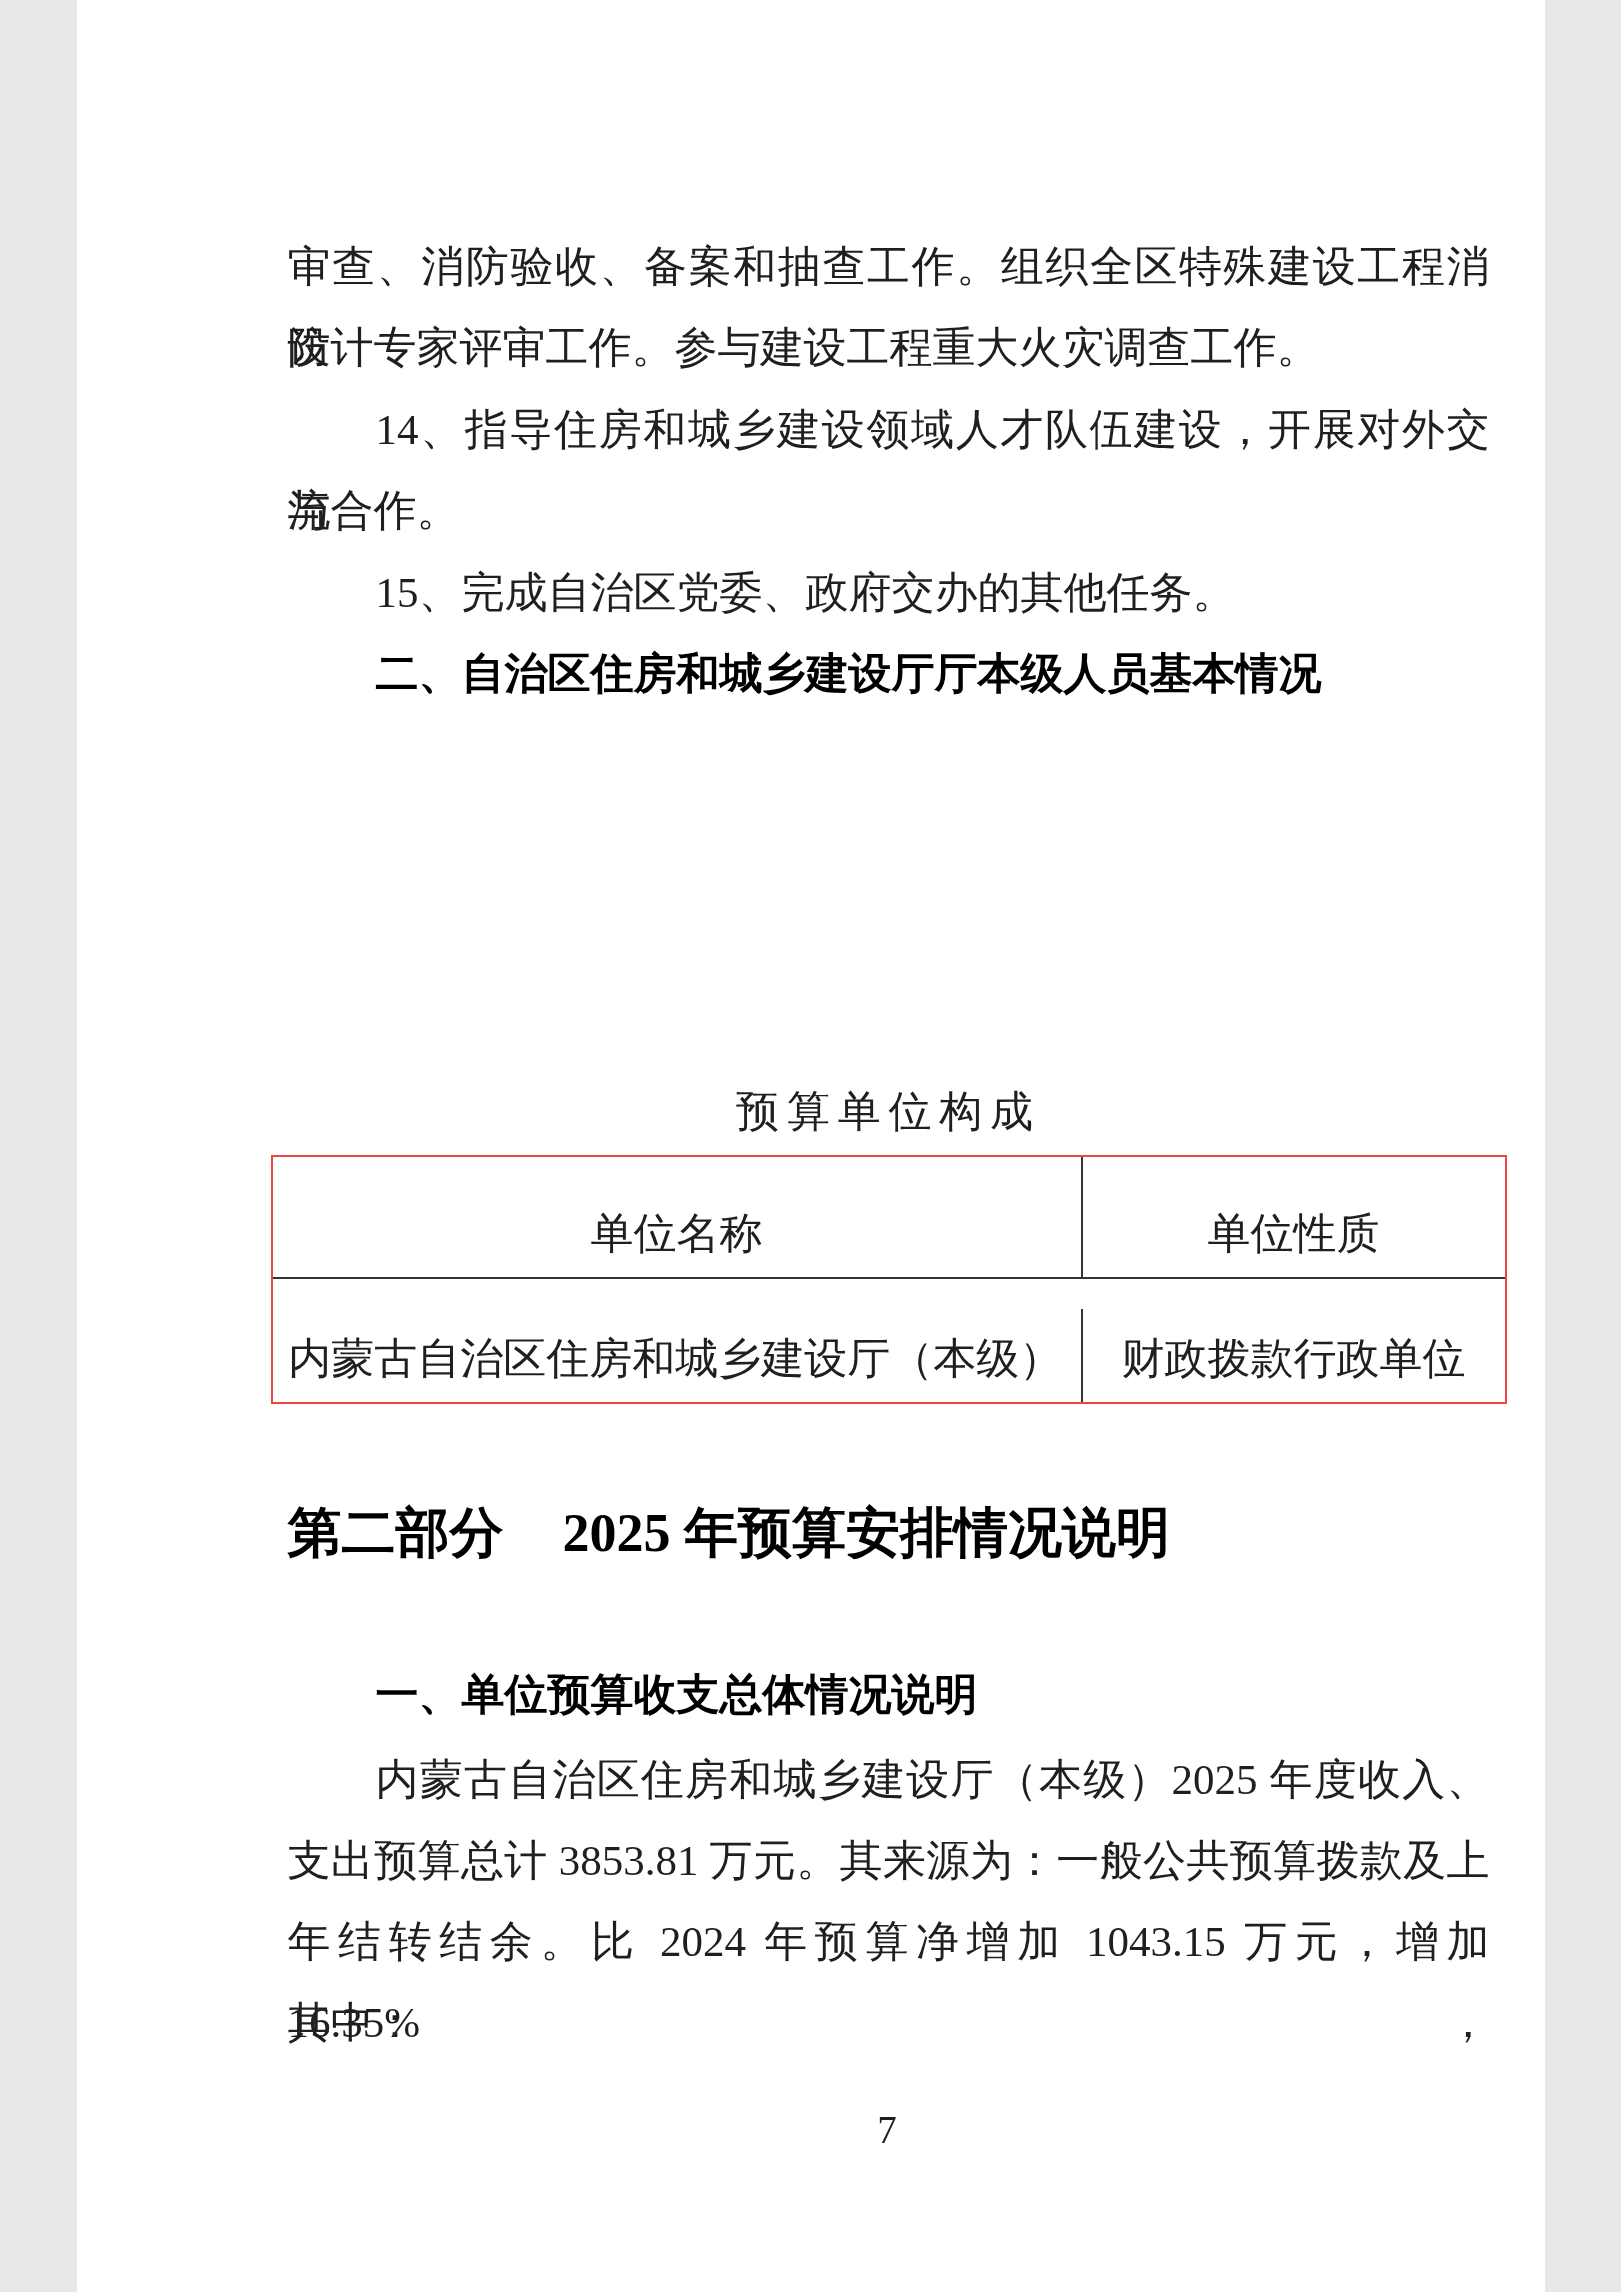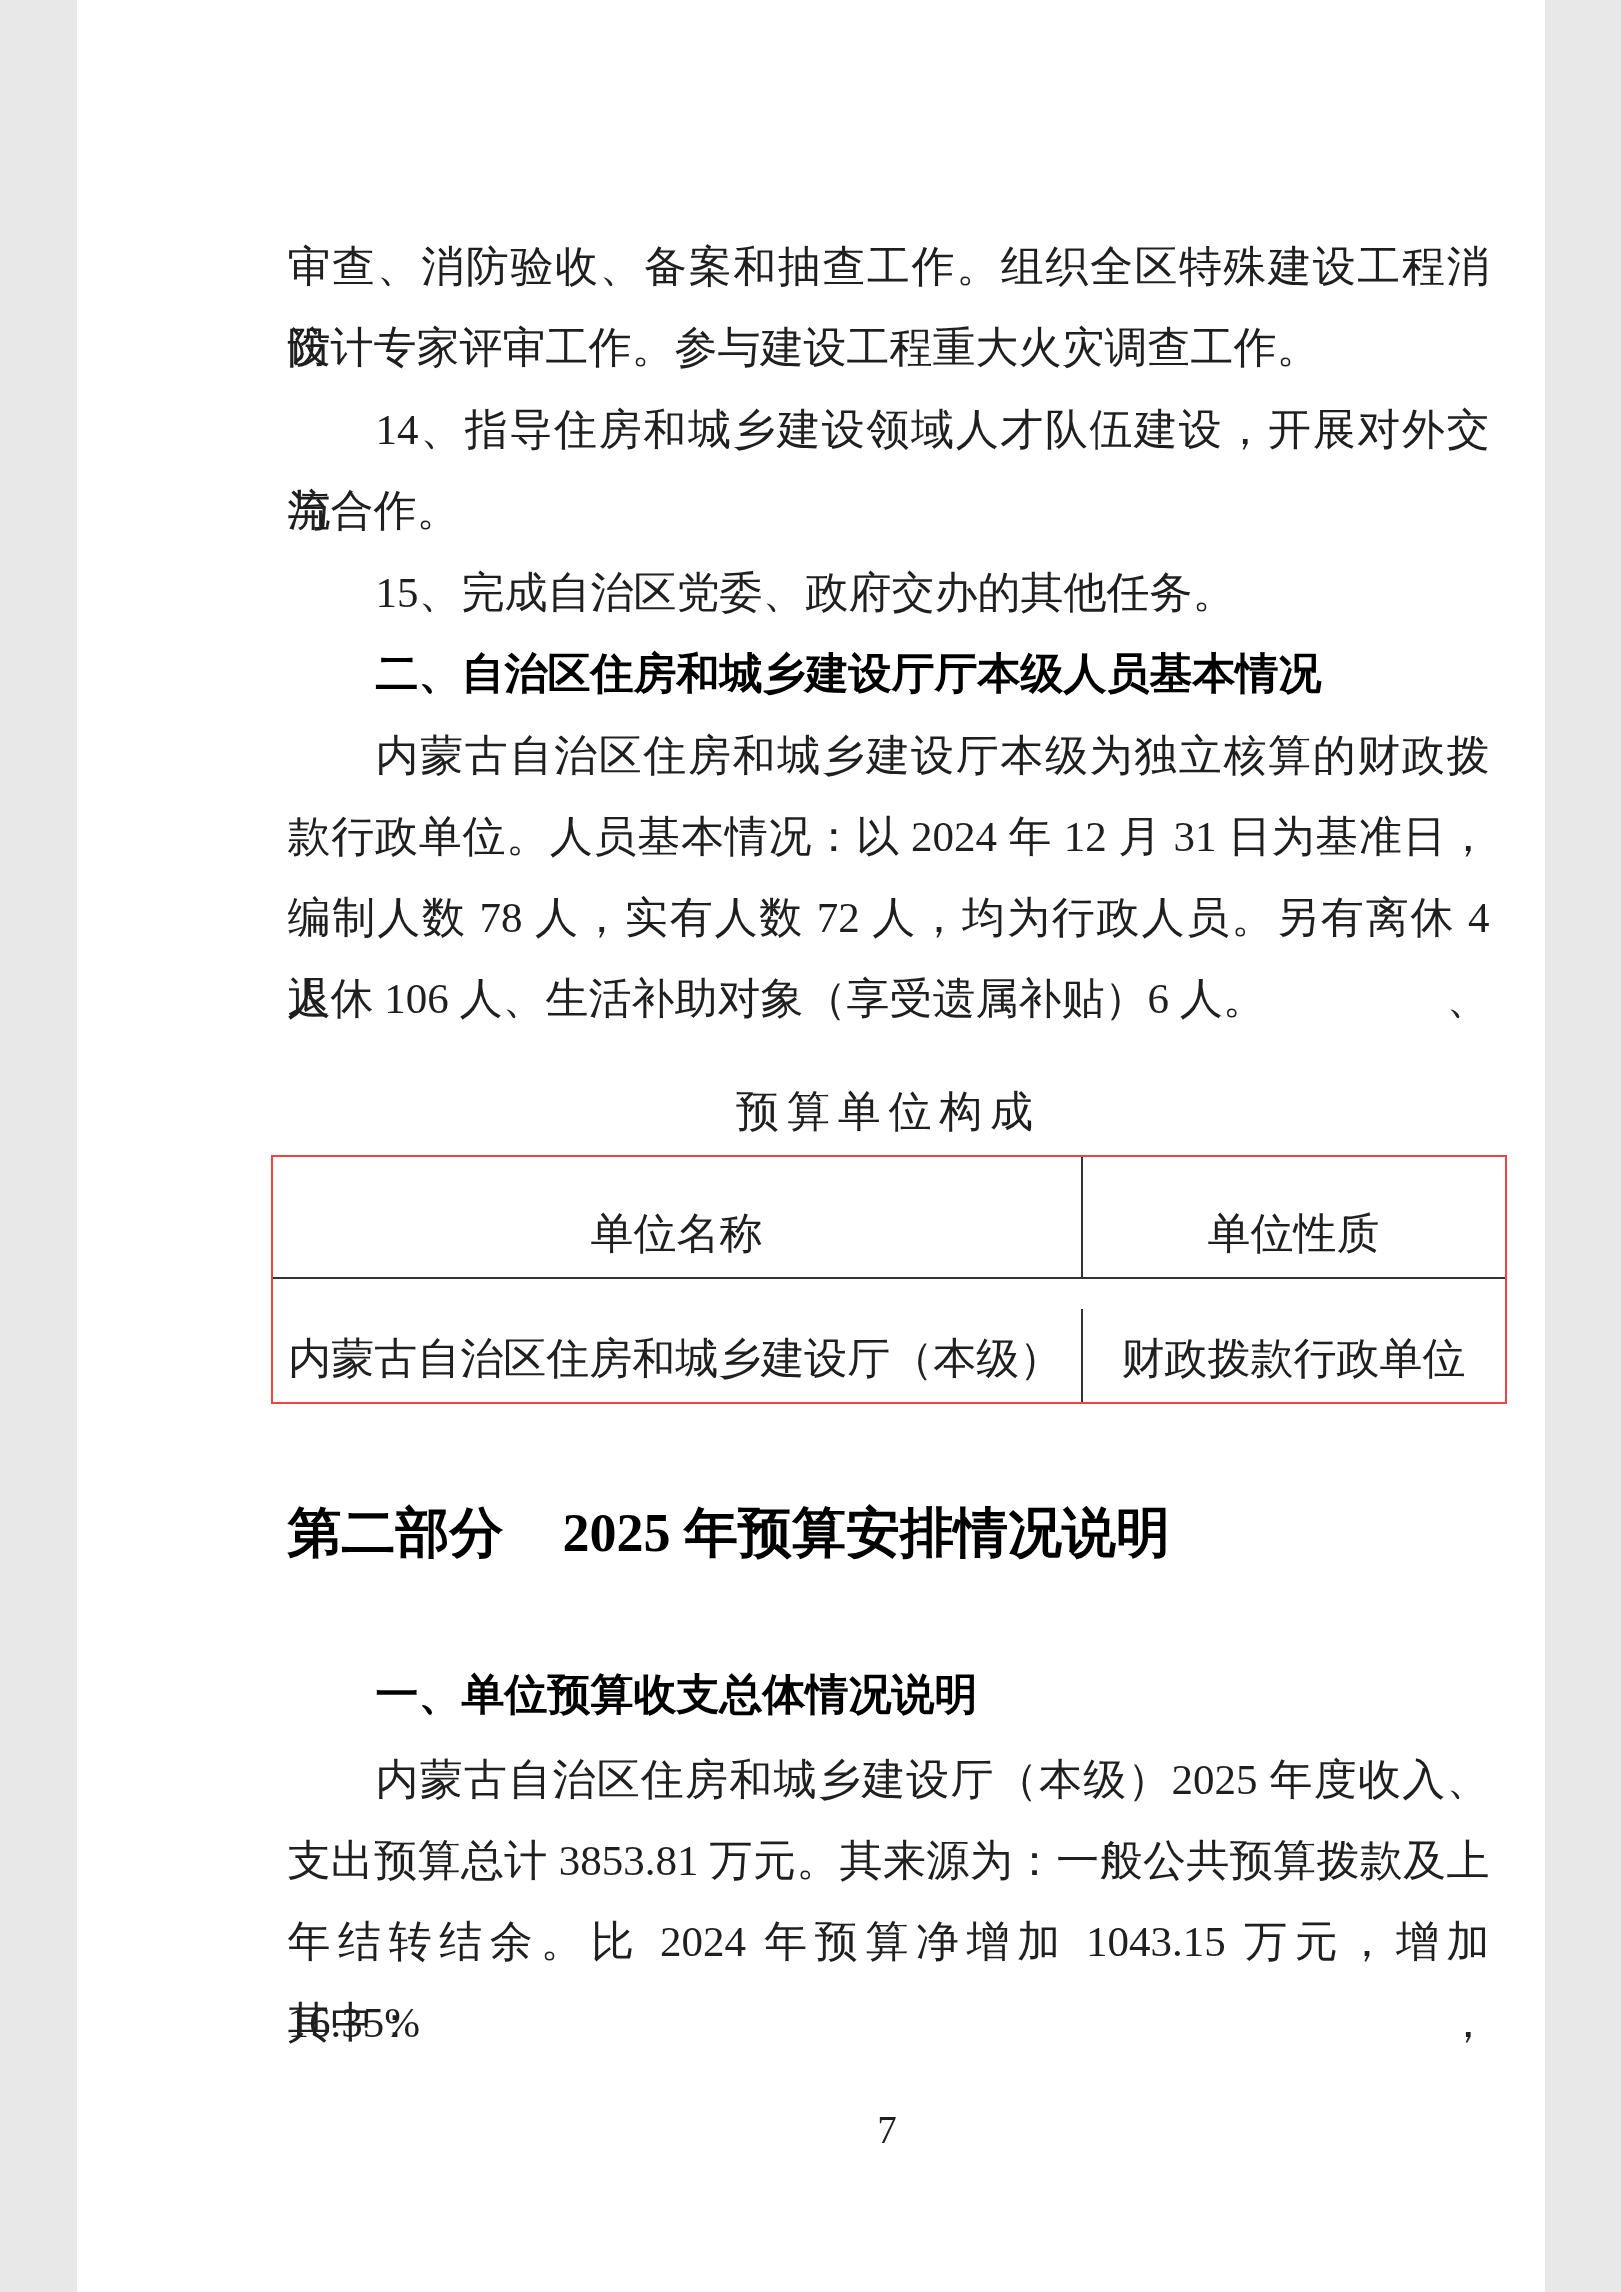--- a/index.html
+++ b/index.html
@@ -98,26 +98,20 @@
   </div>
 
   <div class="block b-p15">
     <div class="ln indent">15、完成自治区党委、政府交办的其他任务。</div>
   </div>
 
   <div class="block b-sec2">
     <div class="ln indent heading">二、自治区住房和城乡建设厅厅本级人员基本情况</div>
   </div>
 
-  <div class="block b-staff">
-    <div class="ln jl indent">内蒙古自治区住房和城乡建设厅本级为独立核算的财政拨</div>
-    <div class="ln jl">款行政单位。人员基本情况：以 2024 年 12 月 31 日为基准日，</div>
-    <div class="ln jl">编制人数 78 人，实有人数 72 人，均为行政人员。另有离休 4 人、</div>
-    <div class="ln">退休 106 人、生活补助对象（享受遗属补贴）6 人。</div>
-  </div>
 
   <div class="block b-caption">
     <div class="ln caption">预算单位构成</div>
   </div>
 
   <div class="doc-table">
     <div class="t-row t-header">
       <div class="t-cell t-col1 t-center">单位名称</div>
       <div class="t-cell t-col2 t-center">单位性质</div>
     </div>

